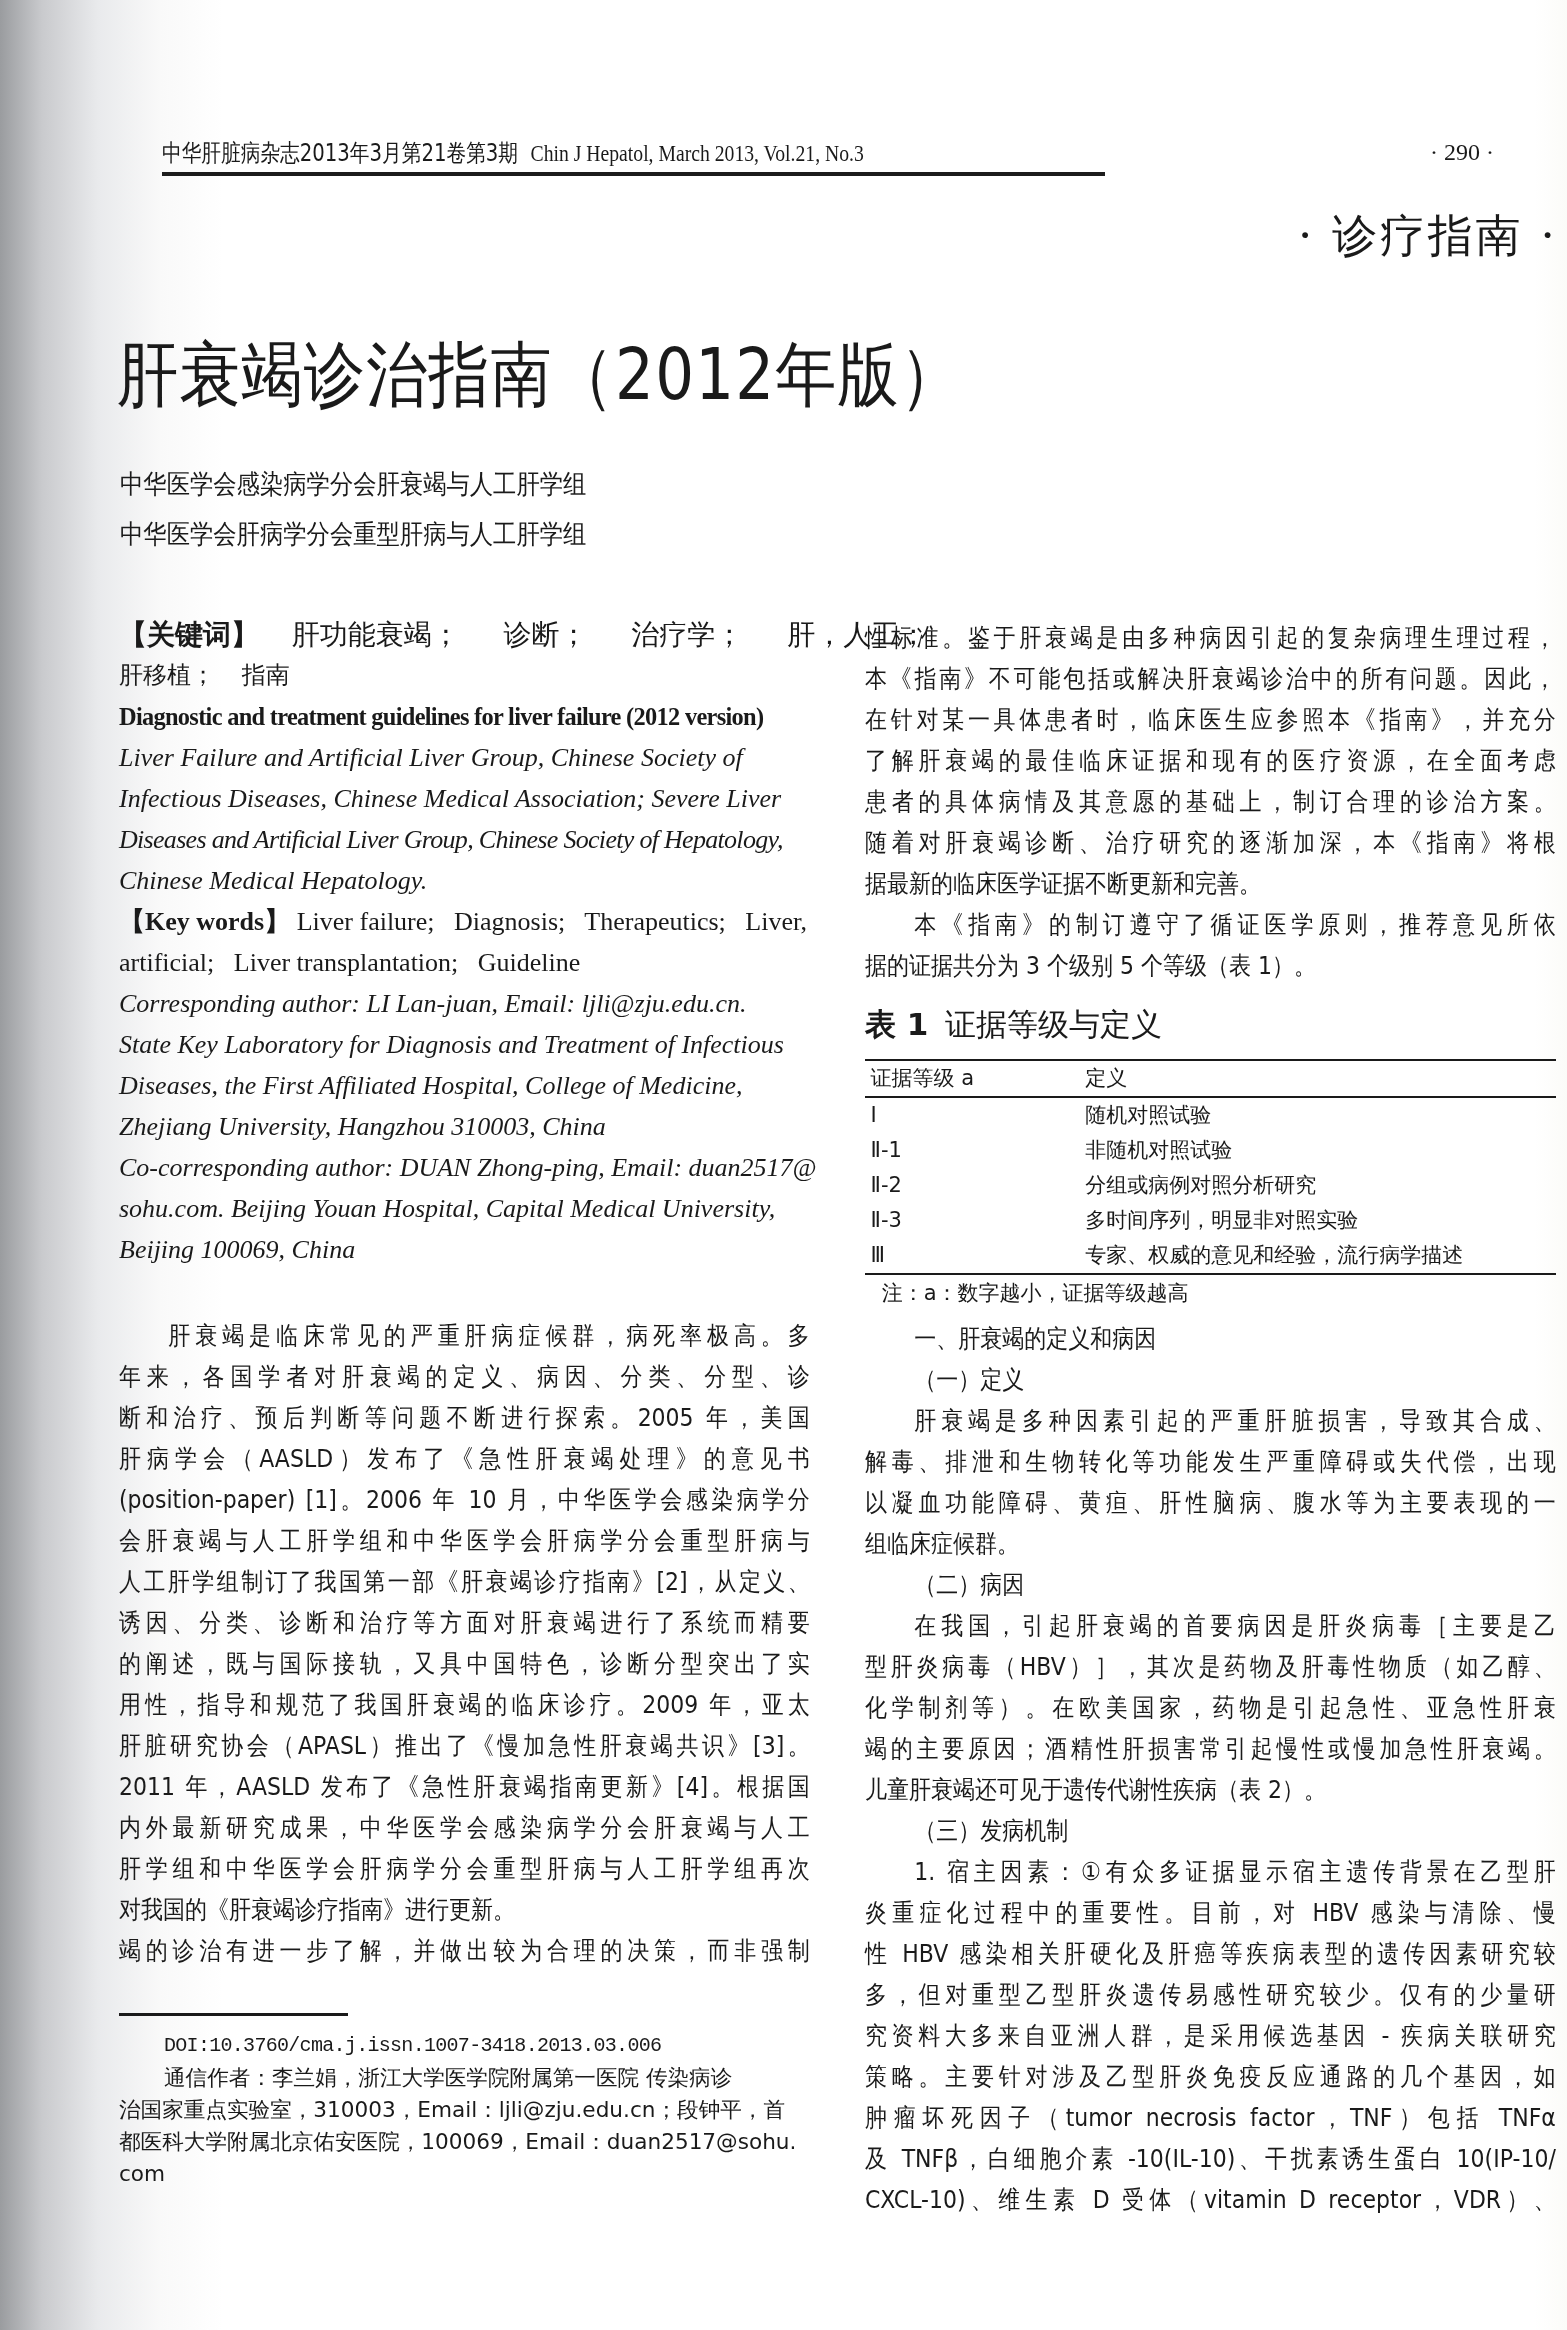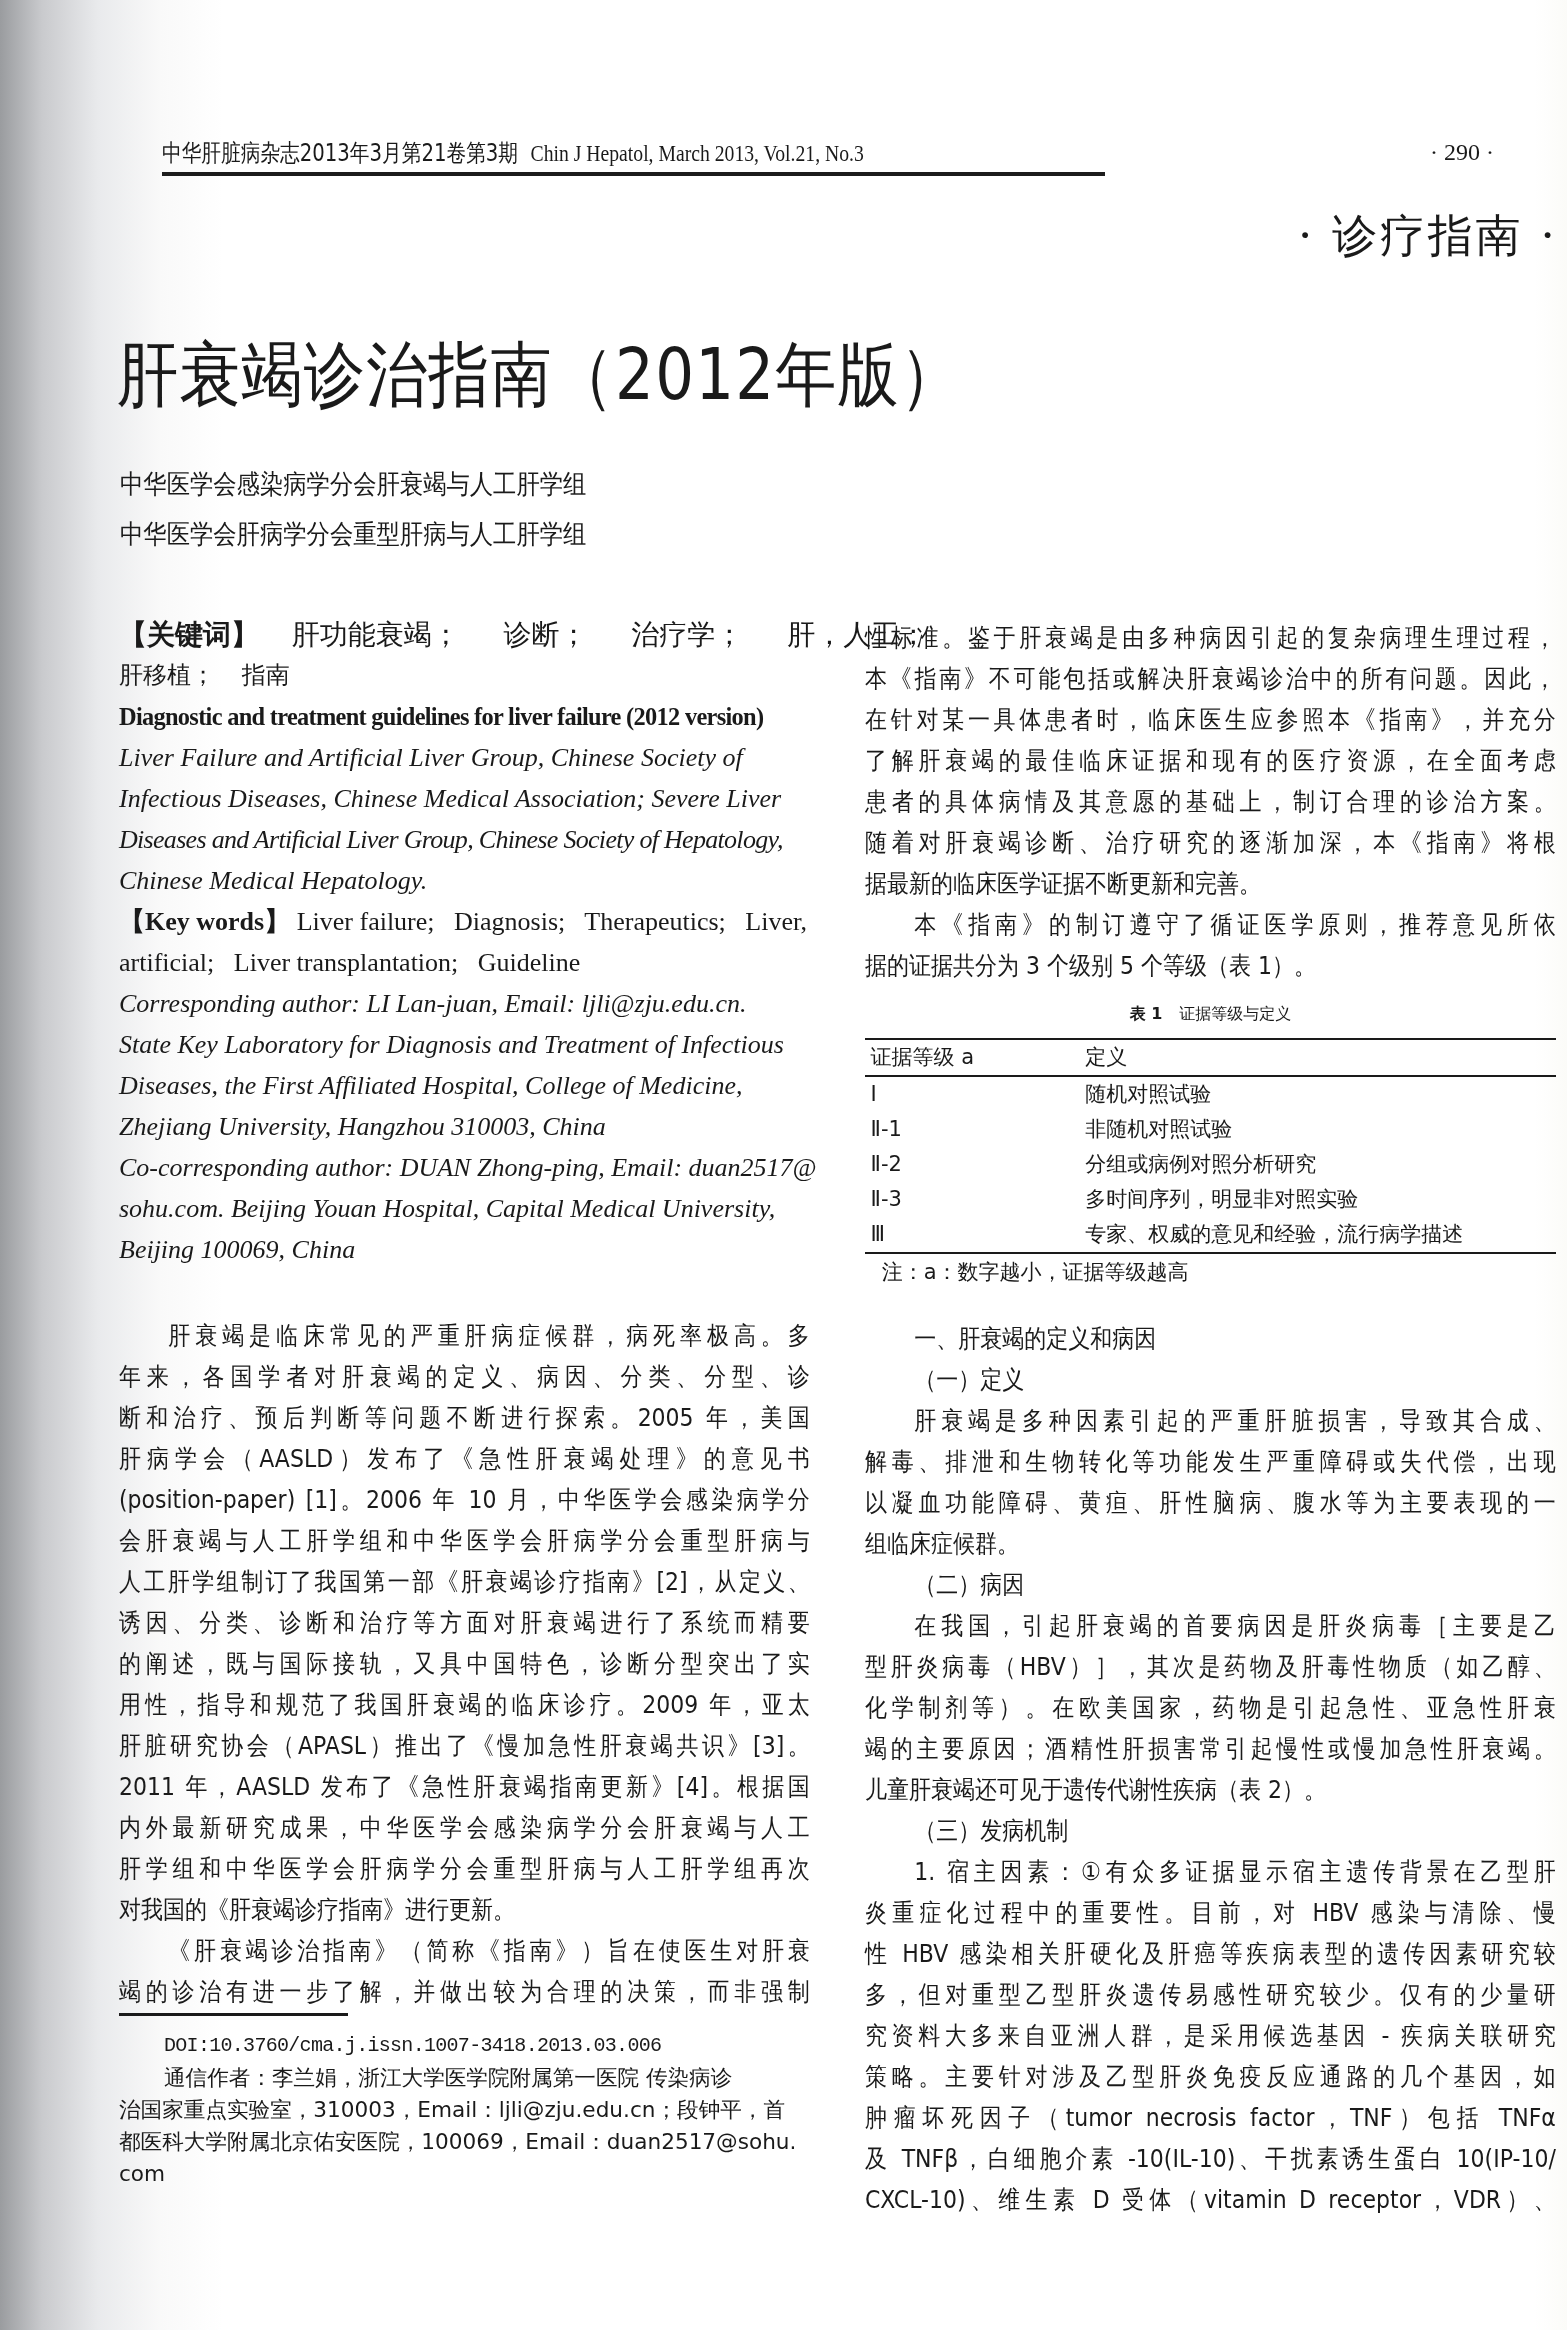--- a/index.html
+++ b/index.html
@@ -28,21 +28,21 @@
   .col-left { left:119px; width:691px; }
   .col-right { left:865px; width:684px; }
   .line { font-size:25px; line-height:41px; white-space:nowrap; }
   .cn { font-family:"DejaVu Sans", sans-serif; transform:scaleX(0.88); transform-origin:left; display:block; width:785px; text-align:justify; text-align-last:justify; }
   .cn.last { text-align-last:left; }
   .en-line { font-family:"Liberation Serif", serif; font-size:26px; line-height:41px; white-space:nowrap; display:block; }
   .en-line.italic { font-style:italic; }
   .bold { font-weight:bold; }
   .indent { padding-left:56px; }
   .cn.indent { width:729px; }
-  .tbl-caption { font-family:"DejaVu Sans", sans-serif; font-size:16px; text-align:center; width:691px; }
+  .tbl-caption { font-family:"DejaVu Sans", sans-serif; font-size:31px; text-align:left; width:691px; }
   .tbl-caption b { margin-right:16.7px; }
   table.ev { border-collapse:collapse; width:691px; font-family:"DejaVu Sans", sans-serif; font-size:21px; }
   table.ev th, table.ev td { text-align:left; font-weight:normal; padding:0 0 0 5.6px; height:35px; }
   table.ev thead tr { border-top:2.8px solid #1a1a1a; border-bottom:2.1px solid #1a1a1a; }
   table.ev tbody tr:last-child { border-bottom:2.8px solid #1a1a1a; }
   table.ev .c1 { width:209px; }
   .tbl-note { font-family:"DejaVu Sans", sans-serif; font-size:21px; padding-left:16.7px; margin-top:4.2px; }
   .footrule { left:119px; top:2013px; width:229px; height:2.8px; background:#1a1a1a; }
   .foot { font-family:"DejaVu Sans", sans-serif; font-size:21.6px; line-height:32px; white-space:nowrap; }
 </style>
@@ -131,23 +131,20 @@
   <div class="line">
       <span class="cn">内外最新研究成果，中华医学会感染病学分会肝衰竭与人工</span>
     </div>
   <div class="line">
       <span class="cn">肝学组和中华医学会肝病学分会重型肝病与人工肝学组再次</span>
     </div>
   <div class="line">
       <span class="cn last">对我国的《肝衰竭诊疗指南》进行更新。</span>
     </div>
   <div class="line">
-      <span class="cn indent">《肝衰竭诊治指南》（简称《指南》）旨在使医生对肝衰</span>
-    </div>
-  <div class="line">
       <span class="cn">竭的诊治有进一步了解，并做出较为合理的决策，而非强制</span>
     </div>
 </div>
 
 <div class="abs footrule"></div>
 <div class="col col-left" style="top:2030px">
   <div class="foot" style="padding-left:45px;font-family:'Liberation Mono',monospace;font-size:20px;letter-spacing:-0.7px">DOI:10.3760/cma.j.issn.1007-3418.2013.03.006</div>
   <div class="foot" style="padding-left:45px">通信作者：李兰娟，浙江大学医学院附属第一医院  传染病诊</div>
   <div class="foot">治国家重点实验室，310003，Email：ljli@zju.edu.cn；段钟平，首</div>
   <div class="foot">都医科大学附属北京佑安医院，100069，Email：duan2517@sohu.</div>

